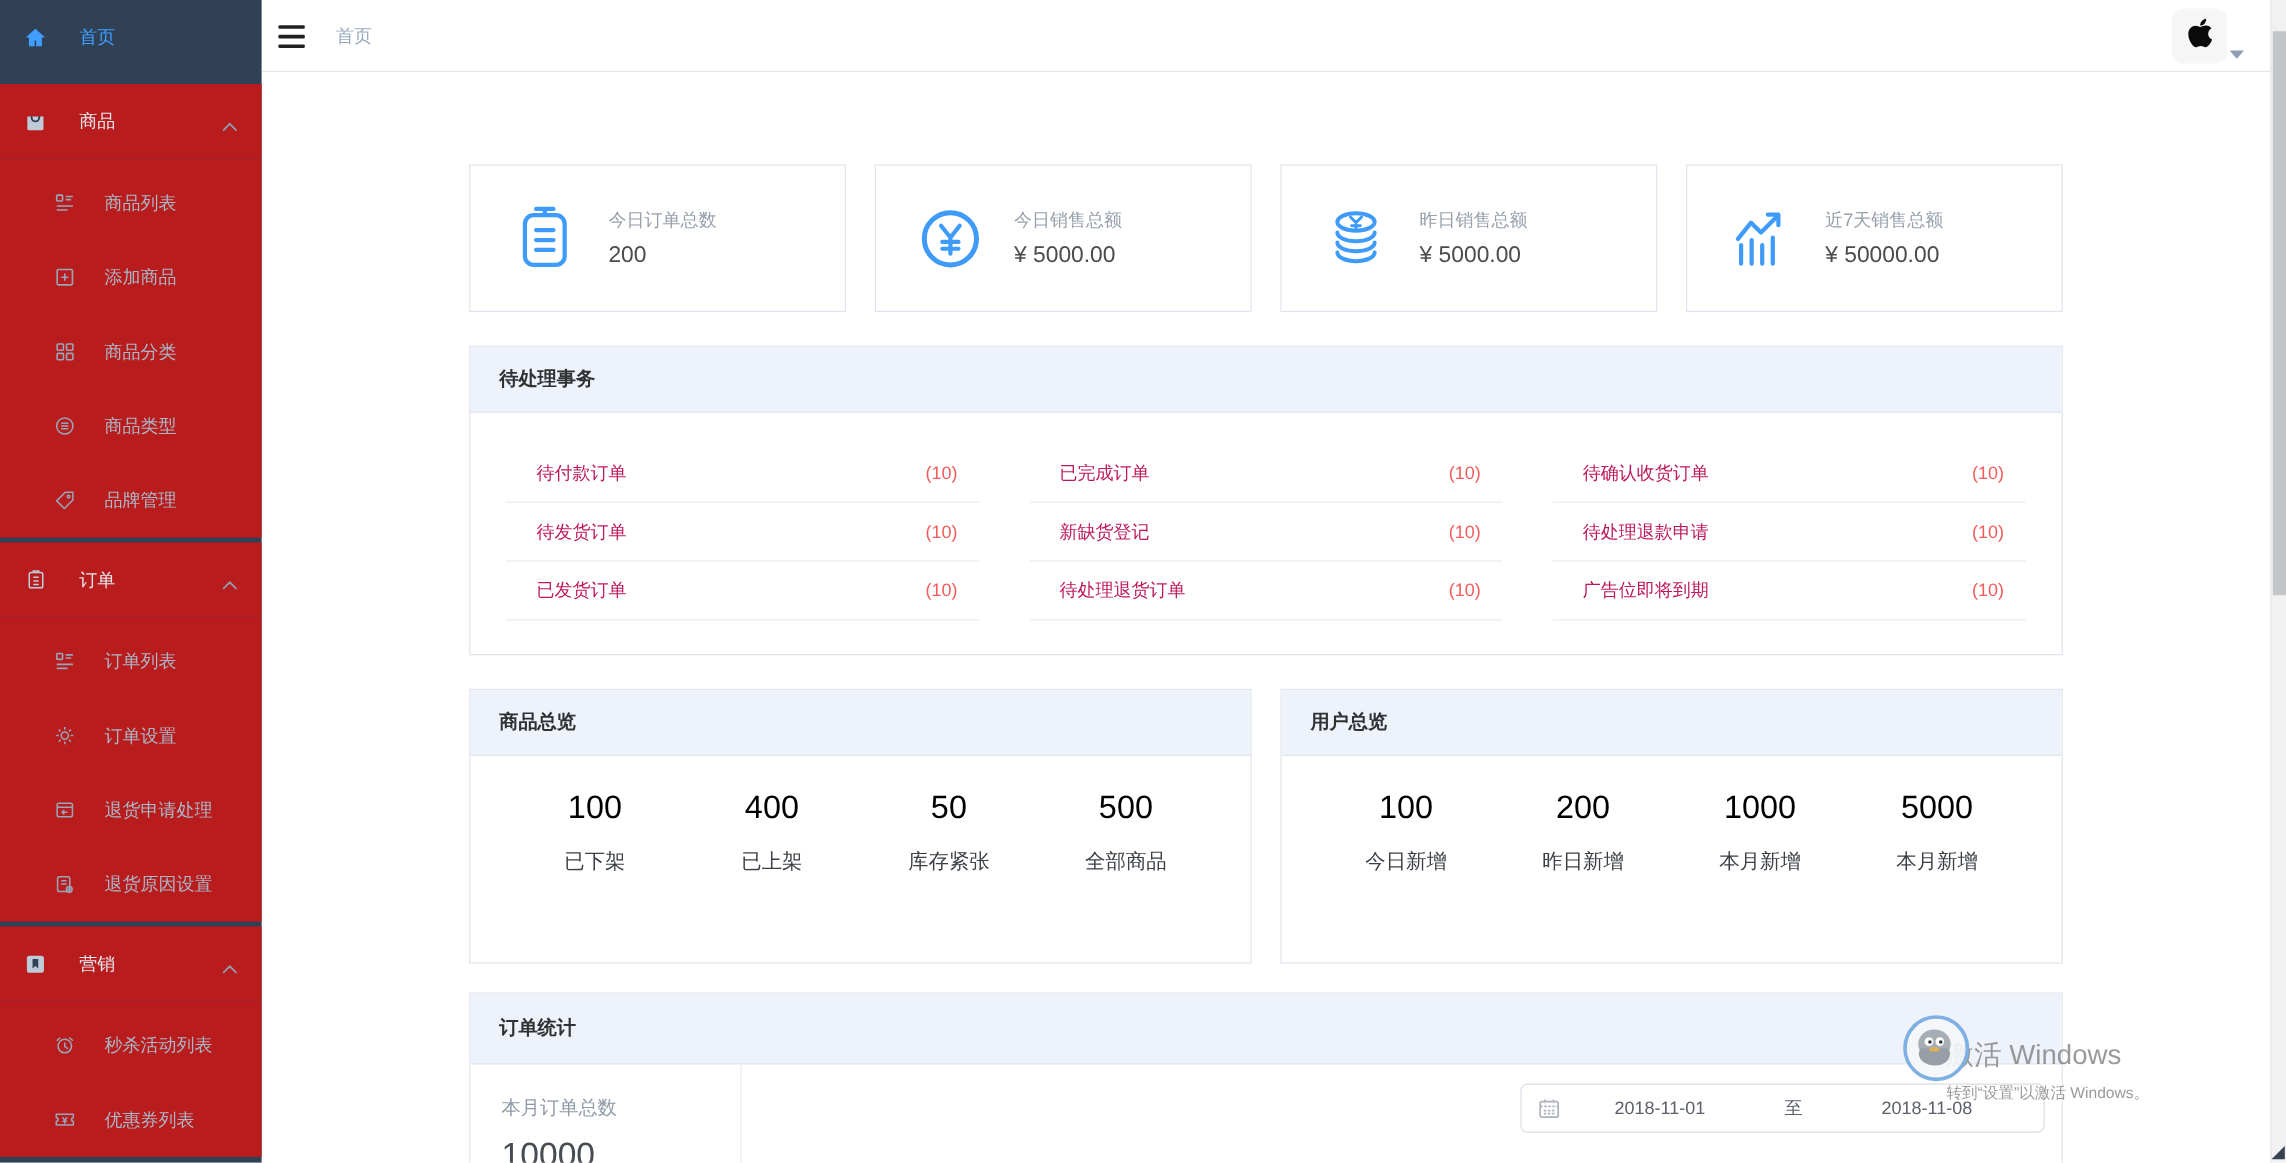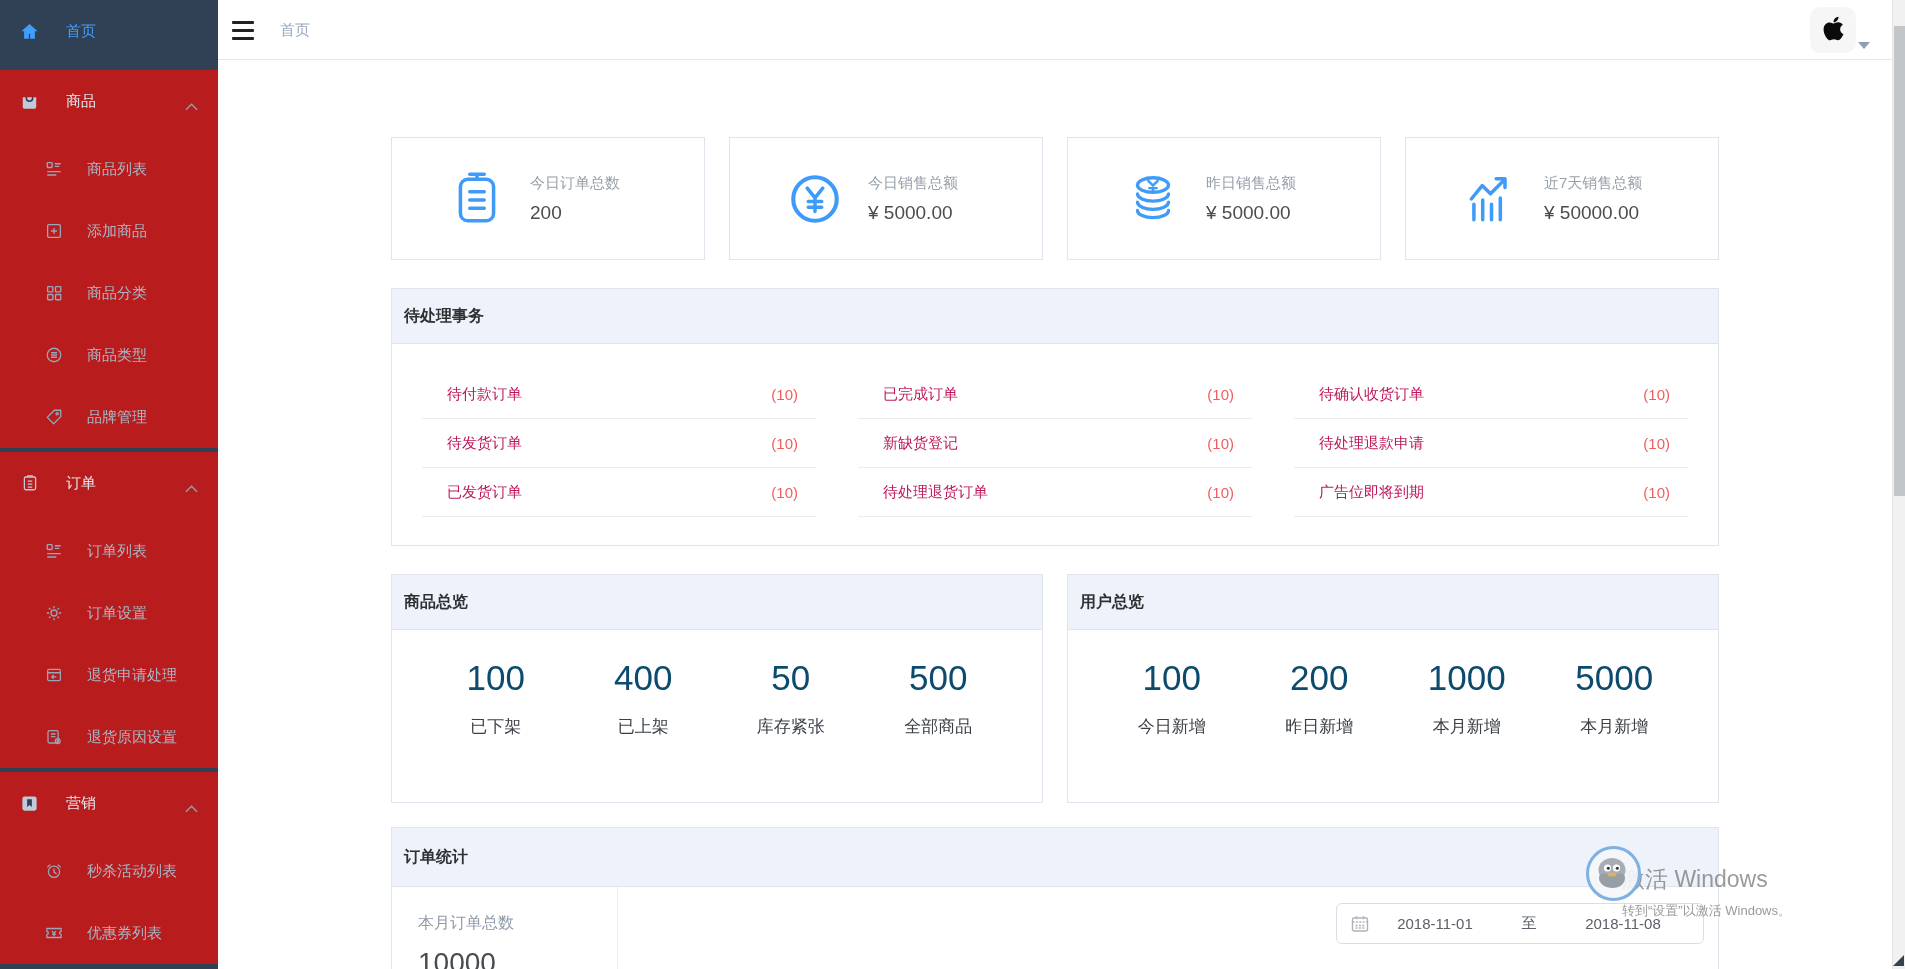--- a/index.html
+++ b/index.html
@@ -40,47 +40,47 @@
   .avatar-caret { position:absolute; right:22px; top:42px; width:0; height:0; border-left:6px solid transparent; border-right:6px solid transparent; border-top:7px solid #8e9db3; cursor:pointer; }
   
   .scrollbar { position:absolute; right:0; top:0; width:13px; height:969px; background:#f1f1f1; border-left:1px solid #e3e3e3; z-index:30; }
   .scroll-thumb { position:absolute; left:1px; top:26px; width:11px; height:470px; background:#c3c6c9; }
   .corner-glyph { position:absolute; right:1px; bottom:3px; width:0; height:0; border-left:11px solid transparent; border-bottom:11px solid #35424f; z-index:31; }
   
   .content { position:absolute; left:391px; top:61px; width:1328px; z-index:1; }
   .cards-row { display:flex; gap:24px; margin-top:76px; }
   .stat-card {
     width:314px; height:123px; background:#fff; border:1px solid #e0e4ec;
-    display:flex; align-items:center; padding-left:56px; gap:24px;
+    display:flex; align-items:center; padding-left:33px; gap:24px;
   }
   .stat-card .c-icon { width:58px; height:58px; color:#3e9bfa; flex:none; }
   .stat-card .c-label { font-size:15px; color:#97a0ab; margin-bottom:9px; }
   .stat-card .c-value { font-size:19px; color:#4c4c4c; }
   .panel { background:#fff; border:1px solid #e0e4ec; }
-  .panel-header { height:55px; background:#edf2fb; border-bottom:1px solid #e0e4ec; display:flex; align-items:center; padding-left:12px; }
+  .panel-header { height:55px; background:#edf2fb; border-bottom:1px solid #e0e4ec; display:flex; align-items:center; padding-left:24px; }
   .panel-title { font-size:16px; font-weight:bold; color:#303133; }
   .pending-panel { margin-top:28px; height:258px; }
   .pending-body { padding:26px 30px 0; display:grid; grid-template-columns:1fr 1fr 1fr; column-gap:42px; }
   .pending-item { height:49px; display:flex; align-items:center; justify-content:space-between; border-bottom:1px solid #e8ebf0; padding:0 18px 0 25px; cursor:pointer; }
   .pending-item .p-label { font-size:15px; color:#be185d; }
   .pending-item .p-count { font-size:15px; color:#f45c5c; }
   .overview-row { display:flex; gap:24px; margin-top:28px; }
   .overview-panel { width:652px; height:229px; }
   .overview-body { display:flex; padding:28px 30px 0; }
   .ov-stat { flex:1; text-align:center; cursor:pointer; }
-  .ov-value { font-size:35px; color:#0c4a6e; }
+  .ov-value { font-size:27px; color:#000000; }
   .ov-label { font-size:17px; color:#3c4046; margin-top:17px; }
   .order-panel { margin-top:24px; height:340px; }
   .order-panel .panel-header { height:59px; }
   .order-body { position:relative; height:280px; }
   .order-left { position:absolute; left:0; top:0; width:226px; height:100%; border-right:1px solid #e8ebf0; padding:26px 0 0 26px; }
   .om-label { font-size:16px; color:#909aa8; }
   .om-value { font-size:28px; color:#474b52; margin-top:13px; }
   .date-picker {
-    position:absolute; right:14px; top:16px; width:368px; height:41px;
+    position:absolute; right:14px; top:16px; width:437px; height:41px;
     border:1px solid #d9dde6; border-radius:6px; background:#fff;
     display:flex; align-items:center; padding:0 14px; cursor:pointer;
   }
   .date-picker .dp-icon { width:18px; height:18px; color:#adb2ba; flex:none; }
   .dp-start,.dp-end { flex:1; text-align:center; font-size:15px; color:#5b6069; }
   .dp-sep { width:56px; text-align:center; font-size:15px; color:#5b6069; }
   
   .chat-badge { position:absolute; left:1585px; top:845px; width:57px; height:57px; z-index:60; cursor:pointer; }
   .watermark { position:absolute; left:1622px; top:864px; z-index:50; color:rgba(125,125,125,0.78); pointer-events:none; }
   .wm-1 { font-size:23px; }

